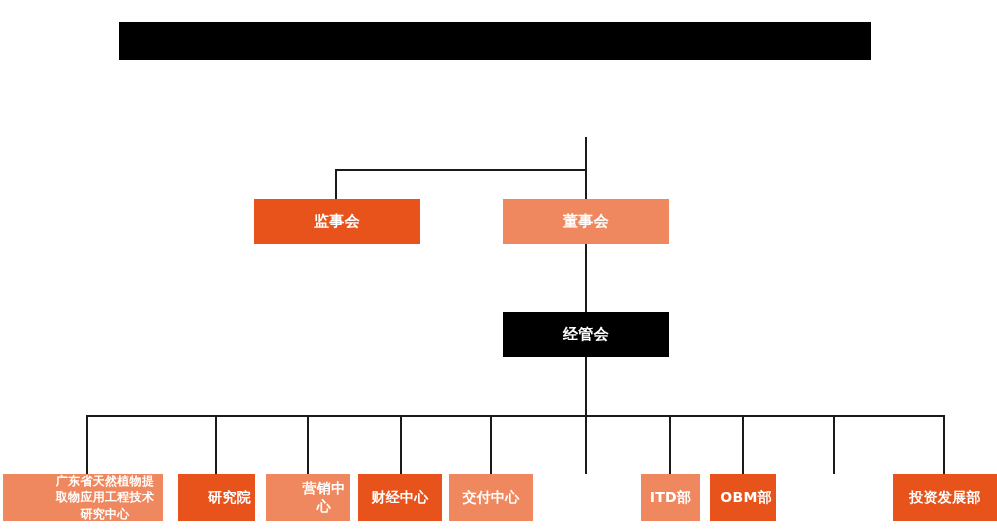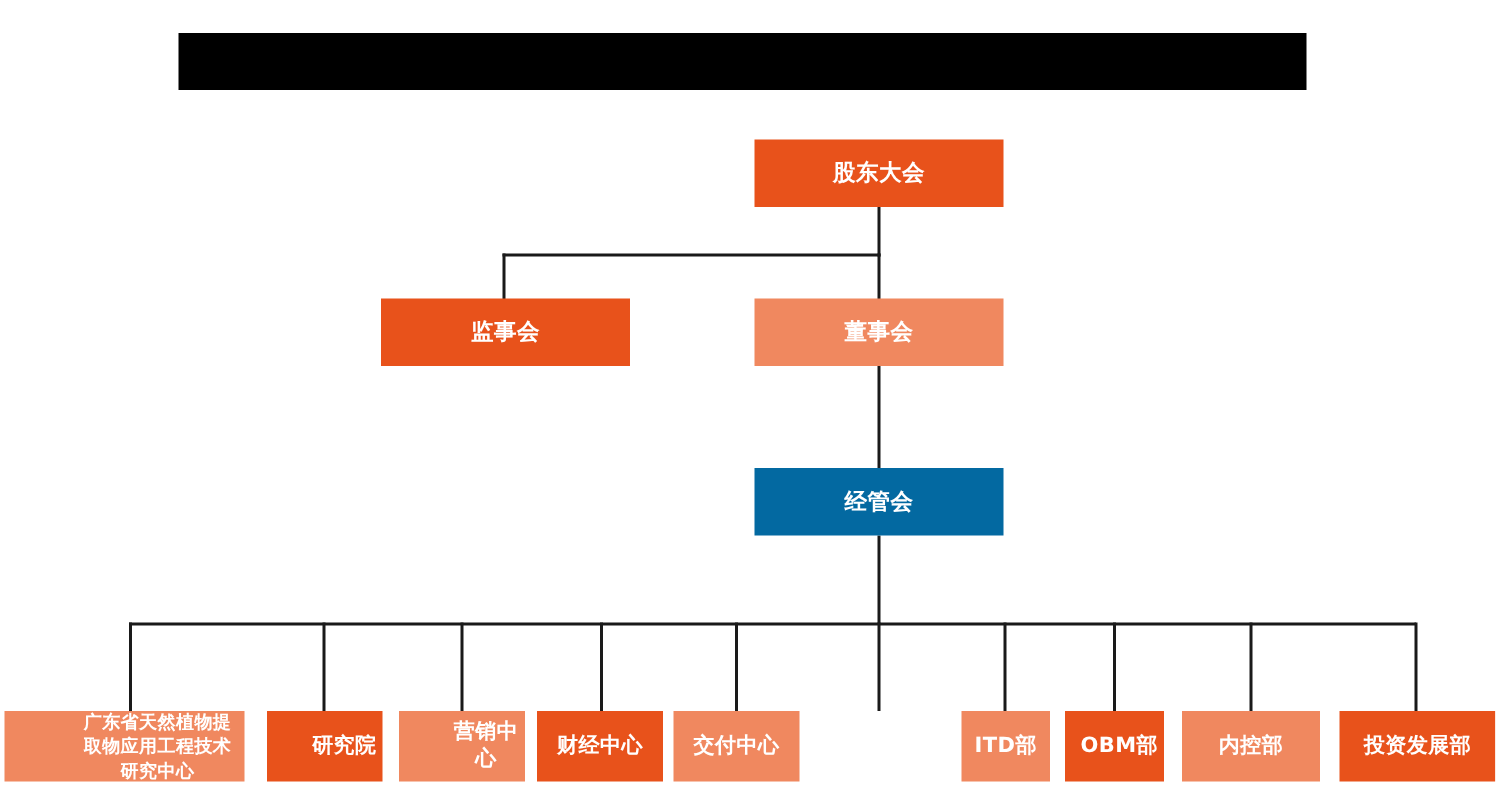--- a/index.html
+++ b/index.html
@@ -79,33 +79,30 @@
   <div class="connector vline" style="left: 215px; top: 415px; height: 59px; background: rgb(26, 26, 26);"></div>
   <div class="connector vline" style="left: 307px; top: 415px; height: 59px; background: rgb(26, 26, 26);"></div>
   <div class="connector vline" style="left: 400px; top: 415px; height: 59px; background: rgb(26, 26, 26);"></div>
   <div class="connector vline" style="left: 490px; top: 415px; height: 59px; background: rgb(26, 26, 26);"></div>
   <div class="connector vline" style="left: 585px; top: 415px; height: 59px; background: rgb(26, 26, 26);"></div>
   <div class="connector vline" style="left: 669px; top: 415px; height: 59px; background: rgb(26, 26, 26);"></div>
   <div class="connector vline" style="left: 742px; top: 415px; height: 59px; background: rgb(26, 26, 26);"></div>
   <div class="connector vline" style="left: 833px; top: 415px; height: 59px; background: rgb(26, 26, 26);"></div>
   <div class="connector vline" style="left: 943px; top: 415px; height: 59px; background: rgb(26, 26, 26);"></div>
 
-  <div class="node dark lvl1" style="left: 503px; top: 93px; width: 166px; height: 45px; background: rgb(232, 82, 27);">
-    <span class="node-label">股东大会</span>
-  </div>
 
   <div class="node dark lvl2" style="left: 254px; top: 199px; width: 166px; height: 45px; background: rgb(232, 82, 27);">
     <span class="node-label">监事会</span>
   </div>
 
   <div class="node light lvl2" style="left: 503px; top: 199px; width: 166px; height: 45px; background: rgb(240, 136, 95);">
     <span class="node-label">董事会</span>
   </div>
 
-  <div class="node dark lvl3" style="left: 503px; top: 312px; width: 166px; height: 45px; background: #0369a1;">
+  <div class="node dark lvl3" style="left: 503px; top: 312px; width: 166px; height: 45px; background: #000000;">
     <span class="node-label">经管会</span>
   </div>
 
   <div class="node light leaf small" style="left: 3px; top: 474px; width: 160px; height: 47px; background: rgb(240, 136, 95);">
     <span class="node-label">广东省天然植物提取物应用工程技术研究中心</span>
   </div>
 
   <div class="node dark leaf" style="left: 178px; top: 474px; width: 77px; height: 47px; background: rgb(232, 82, 27); justify-content: flex-end;">
     <span class="node-label">研究院</span>
   </div>
@@ -124,21 +121,18 @@
 
 
   <div class="node light leaf" style="left: 641px; top: 474px; width: 59px; height: 47px; background: rgb(240, 136, 95);">
     <span class="node-label">ITD部</span>
   </div>
 
   <div class="node dark leaf" style="left: 710px; top: 474px; width: 66px; height: 47px; background: rgb(232, 82, 27); justify-content: flex-end;">
     <span class="node-label">OBM部</span>
   </div>
 
-  <div class="node light leaf" style="left: 788px; top: 474px; width: 92px; height: 47px; background: rgb(240, 136, 95);">
-    <span class="node-label">内控部</span>
-  </div>
 
   <div class="node dark leaf" style="left: 893px; top: 474px; width: 104px; height: 47px; background: rgb(232, 82, 27);">
     <span class="node-label">投资发展部</span>
   </div>
 
 </div>
 
 </body></html>

